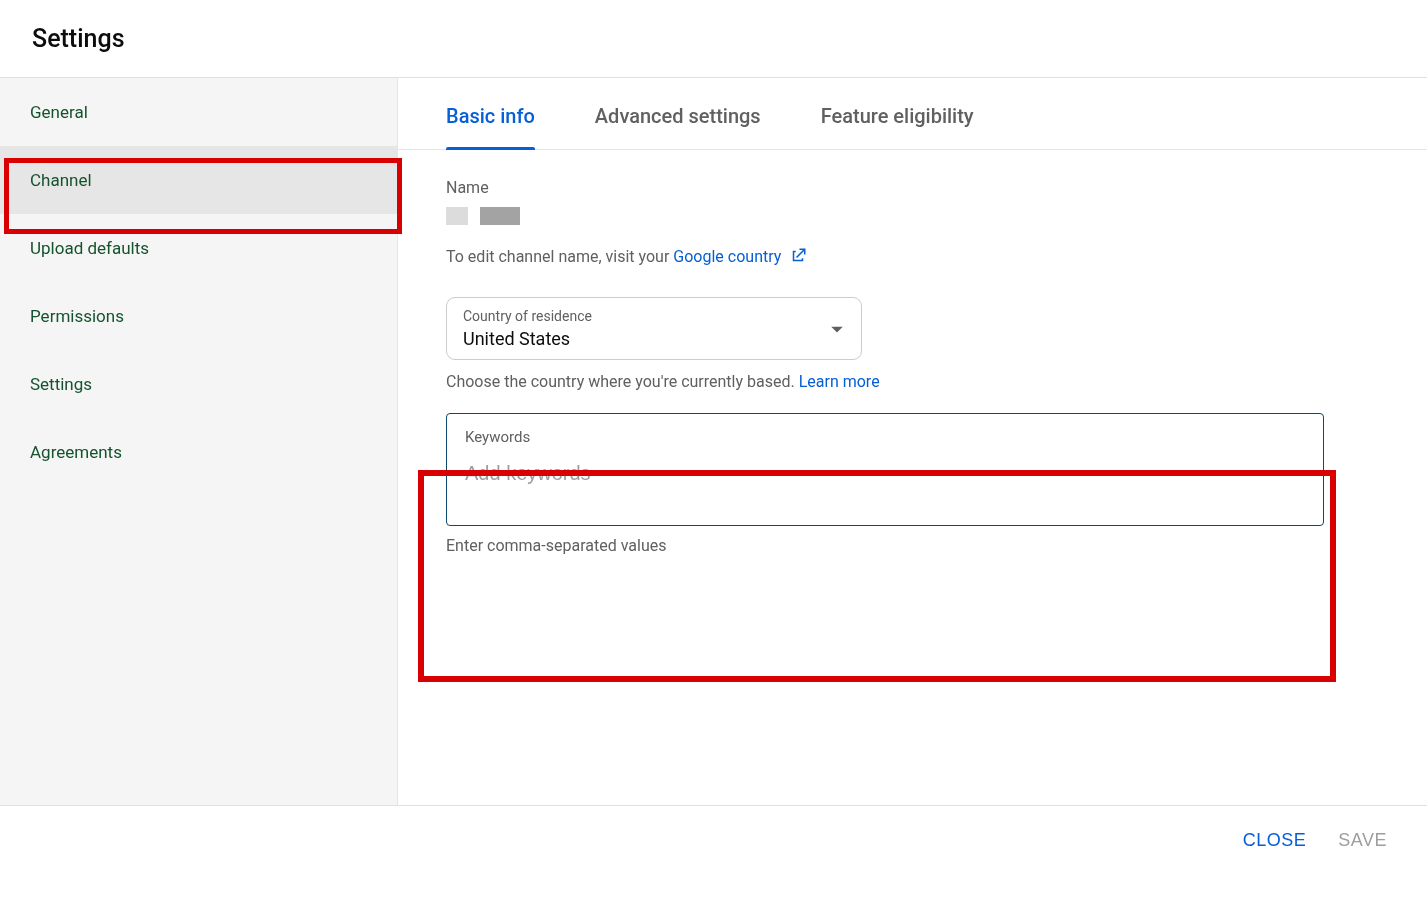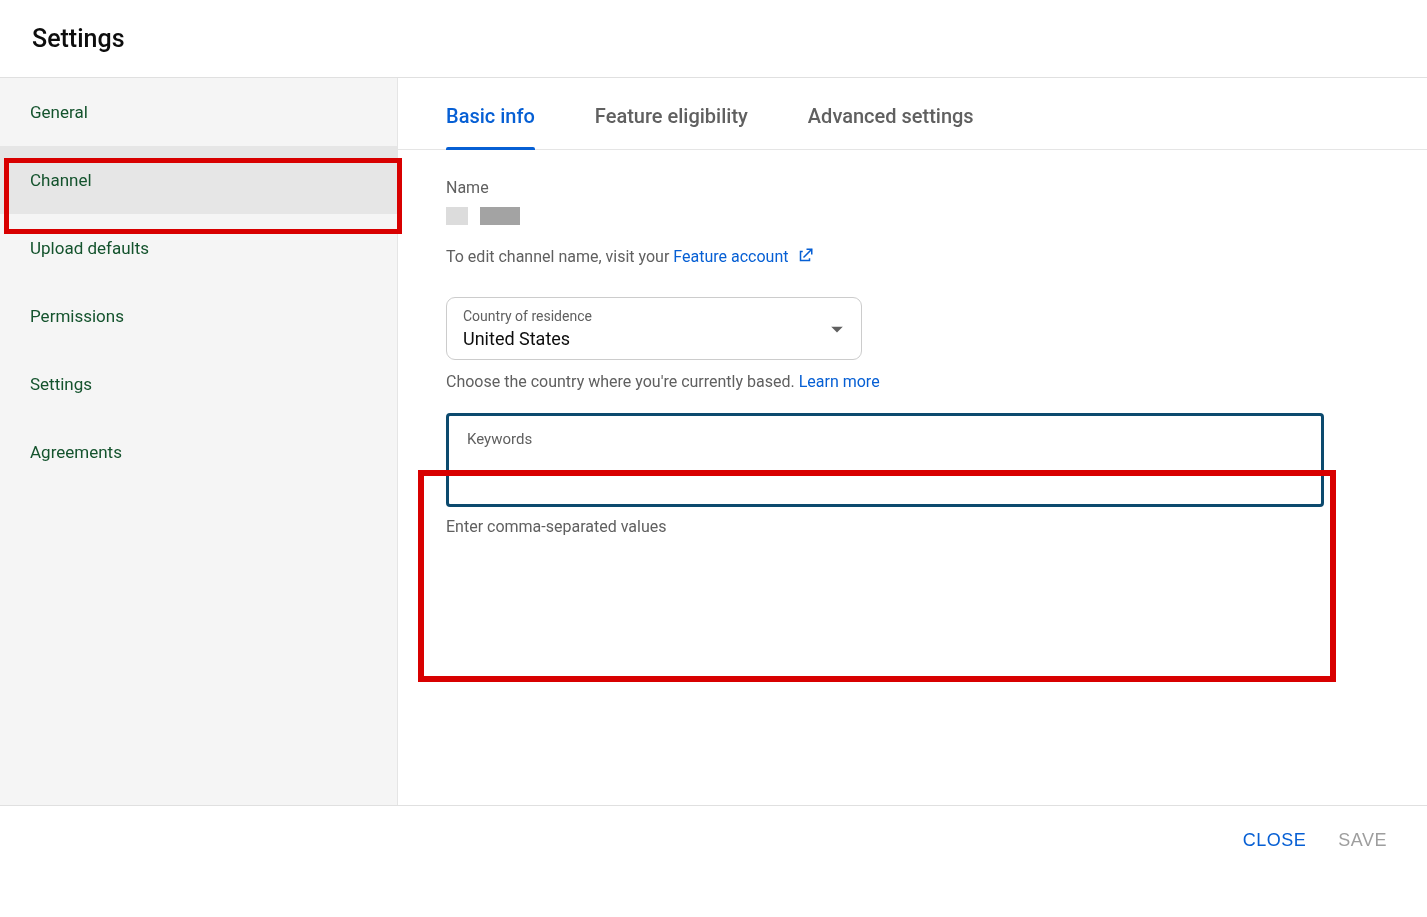--- a/index.html
+++ b/index.html
@@ -121,21 +121,21 @@
   top: 50%;
   transform: translateY(-50%);
 }
 .helper {
   font-size: 16px;
   color: #606060;
   margin-bottom: 22px;
 }
 .keywords-box {
   width: 878px;
-  border: 3px solid #0c4a6e;
+  border: 1px solid #0c4a6e;
   border-radius: 4px;
   padding: 14px 18px 40px 18px;
   margin-bottom: 10px;
 }
 .keywords-box .floating {
   font-size: 15px;
   color: #606060;
   margin-bottom: 16px;
 }
 .kw-input {
@@ -218,37 +218,37 @@
         <span>Agreements</span>
       </div>
     </div>
 
     <div class="main">
       <div class="tabs">
         <div class="tab active">
           <span>Basic info</span>
         </div>
         <div class="tab">
+          <span>Advanced settings</span>
+        </div>
+        <div class="tab">
           <span>Feature eligibility</span>
-        </div>
-        <div class="tab">
-          <span>Advanced settings</span>
         </div>
       </div>
 
       <div class="content">
         <div class="label">Name</div>
         <div class="name-blocks">
           <div class="nb1"></div>
           <div class="nb2"></div>
         </div>
         <div class="hint">
           <span>To edit channel name, visit your </span>
           <a class="link" href="#">
-            <span>Feature account</span>
+            <span>Google country</span>
             <span class="ext-icon">
               <svg width="18" height="18" viewBox="0 0 24 24" fill="none" stroke="#065fd4" stroke-width="2">
                   <path d="M14 3h7v7"></path>
                   <path d="M10 14L21 3"></path>
                   <path d="M5 5h4v2H7v10h10v-2h2v4H5z" fill="#065fd4" stroke="none"></path>
                 </svg>
             </span>
           </a>
         </div>
 
@@ -263,20 +263,21 @@
         </div>
         <div class="helper">
           <span>Choose the country where you're currently based. </span>
           <a class="link" href="#">
             <span>Learn more</span>
           </a>
         </div>
 
         <div class="keywords-box">
           <div class="floating">Keywords</div>
+          <input class="kw-input" type="text" placeholder="Add keywords" style="">
         </div>
         <div class="helper" style="margin-bottom:0">Enter comma-separated values</div>
       </div>
     </div>
   </div>
 
   <div class="footer">
     <button class="btn close">Close</button>
     <button class="btn save">Save</button>
   </div>

